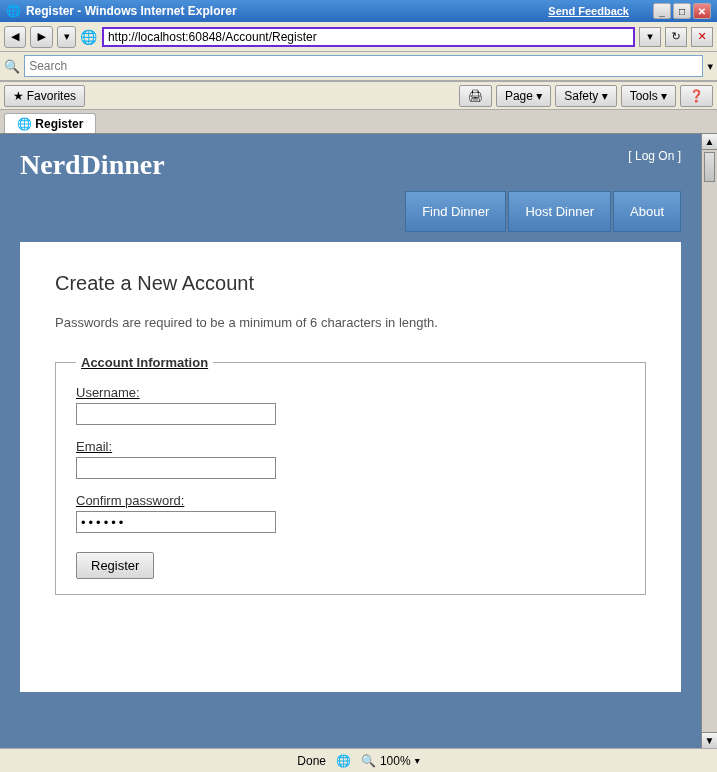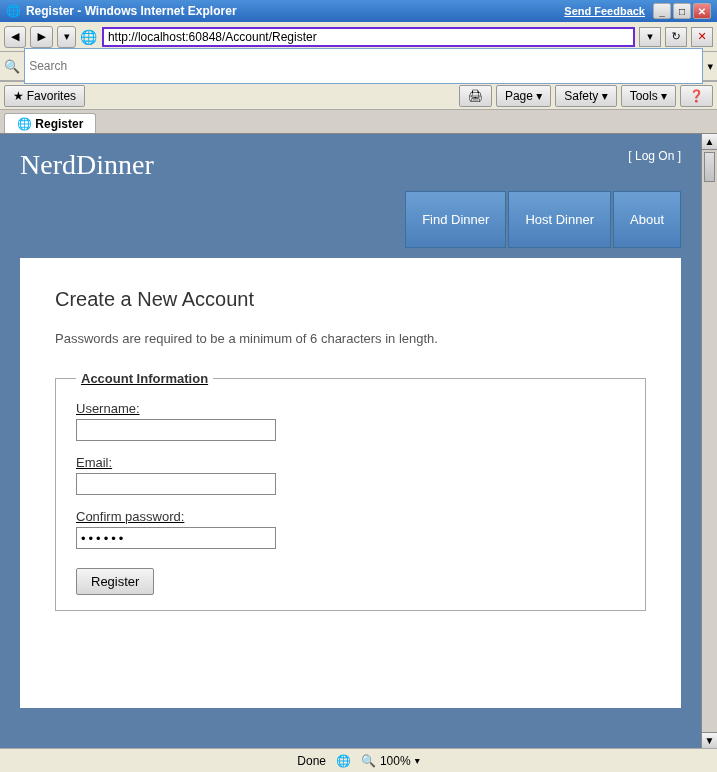--- a/index.html
+++ b/index.html
@@ -87,21 +87,21 @@
     .search-bar {
       background: #ece9d8;
       height: 30px;
       display: flex;
       align-items: center;
       padding: 2px 4px;
       border-bottom: 2px solid #aaa;
       gap: 4px;
     }
     .search-input {
-      flex: 1; height: 36px;
+      flex: 1; height: 22px;
       border: 1px solid #7aa5cf;
       padding: 8px 4px;
       font-size: 12px;
       background: white;
     }
 
     
     .toolbar {
       background: #ece9d8;
       height: 28px;
@@ -169,37 +169,37 @@
     .page-header {
       background: #5b7fa6;
       padding: 15px 20px 10px 20px;
       display: flex;
       justify-content: space-between;
       align-items: flex-start;
     }
     .site-title {
       color: white;
       font-size: 28px;
-      font-weight: normal;
+      font-weight: bold;
       font-family: Georgia, serif;
     }
     .log-on-link {
       color: white;
       font-size: 12px;
       text-decoration: none;
     }
 
     .nav-bar {
       display: flex;
       justify-content: flex-end;
       padding: 0 20px 10px 20px;
       gap: 2px;
     }
     .nav-link-btn {
-      padding: 20px 16px;
+      padding: 12px 16px;
       background: linear-gradient(to bottom, #6b9fd4, #4a7fba);
       color: white;
       border: 1px solid #3a6fa0;
       font-size: 13px;
       cursor: pointer;
       text-decoration: none;
       display: inline-block;
     }
 
     .content-area {
@@ -290,21 +290,21 @@
     .status-right { display: flex; gap: 4px; align-items: center; }
   </style>
 </head>
 <body>
 
 <div class="title-bar">
   <div class="title-bar-left">
     <span>🌐</span>
     <span>Register - Windows Internet Explorer</span>
   </div>
-  <div style="display:flex; align-items:center; gap:8px;">
+  <div style="display:flex; align-items:center; gap:24px;">
     <span style="color:white; font-size:11px; text-decoration:underline; cursor:pointer;">Send Feedback</span>
     <div class="title-bar-controls">
       <div class="tb-btn minimize">_</div>
       <div class="tb-btn maximize">□</div>
       <div class="tb-btn close">✕</div>
     </div>
   </div>
 </div>
 
 <div class="address-bar">

